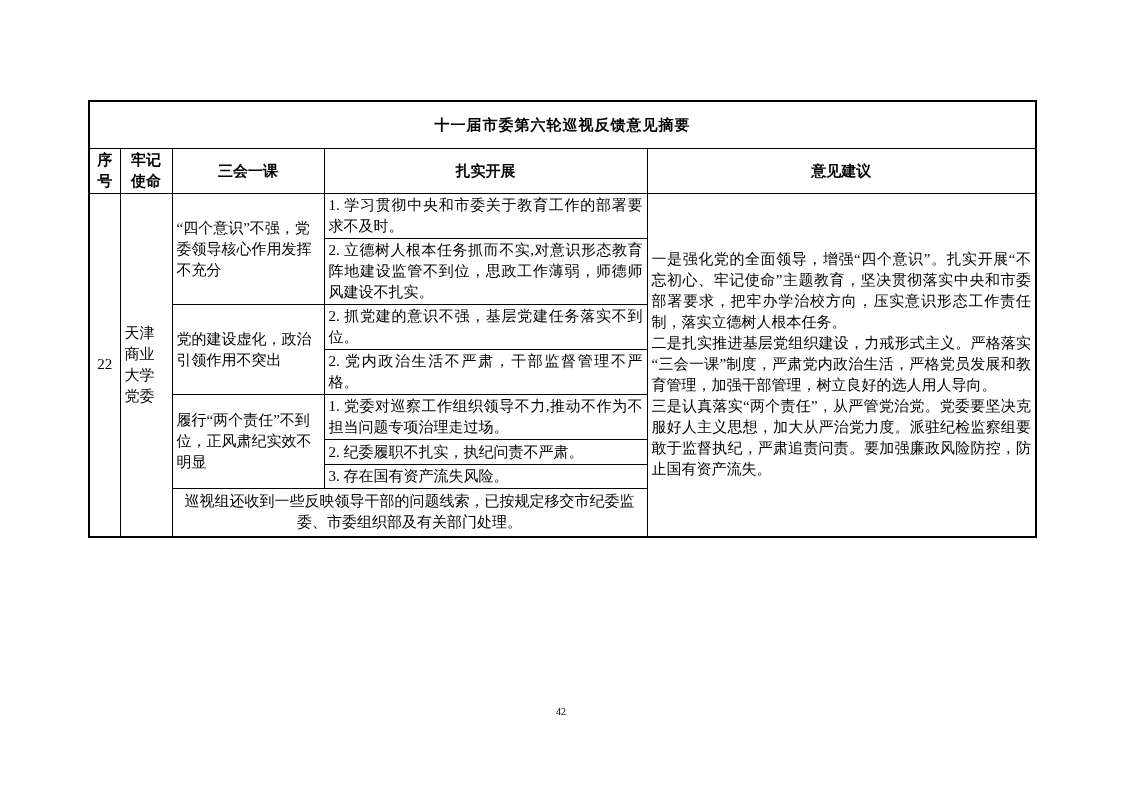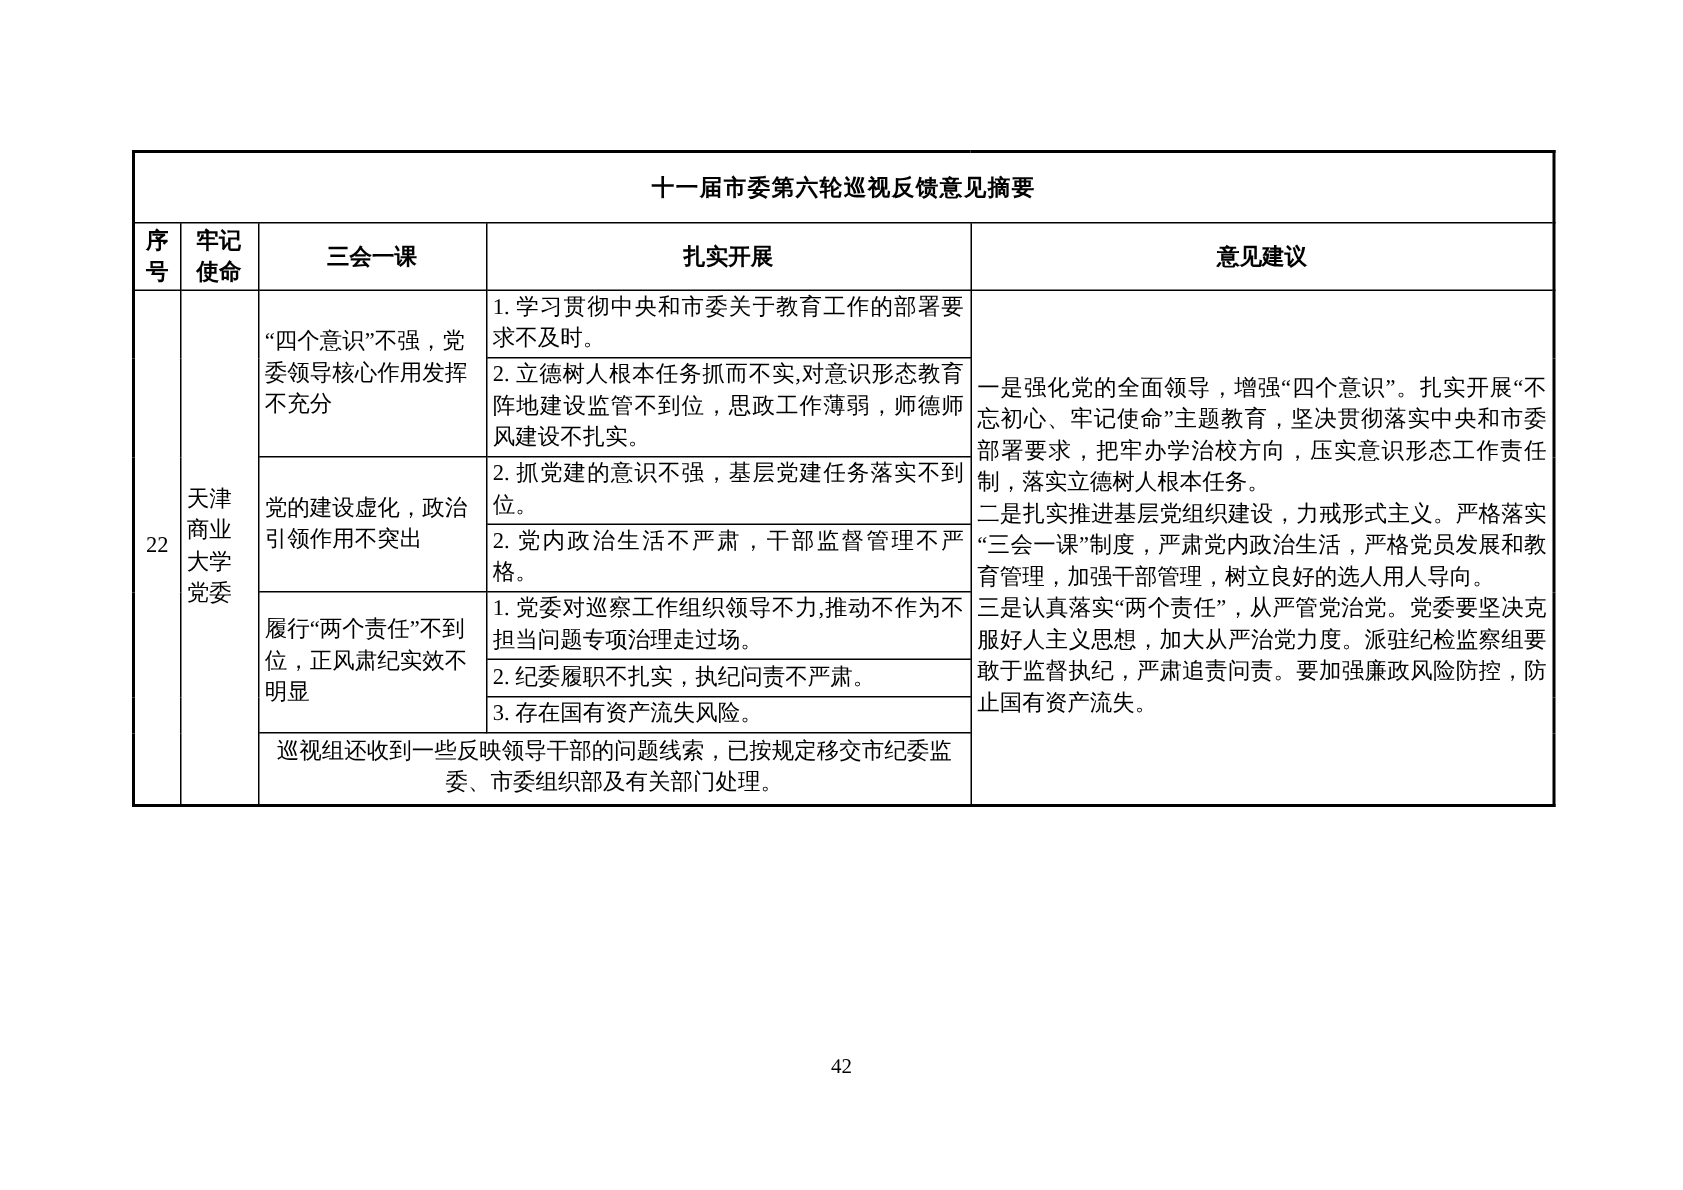--- a/index.html
+++ b/index.html
@@ -85,21 +85,21 @@
   td.clue-cell {
     text-align: center;
     padding: 2px 6px;
   }
   .page-number {
     position: absolute;
     top: 703px;
     left: 0;
     width: 100%;
     text-align: center;
-    font-size: 14px;
+    font-size: 10px;
     line-height: 18px;
   }
   tr.r-issue1 { height: 44px; }
   tr.r-issue2 { height: 63px; }
   tr.r-issue3 { height: 43px; }
   tr.r-issue4 { height: 24px; }
   tr.r-issue5 { height: 40px; }
   tr.r-issue6 { height: 25px; }
   tr.r-issue7 { height: 23px; }
   tr.r-clue   { height: 48px; margin-top: 27px; }

